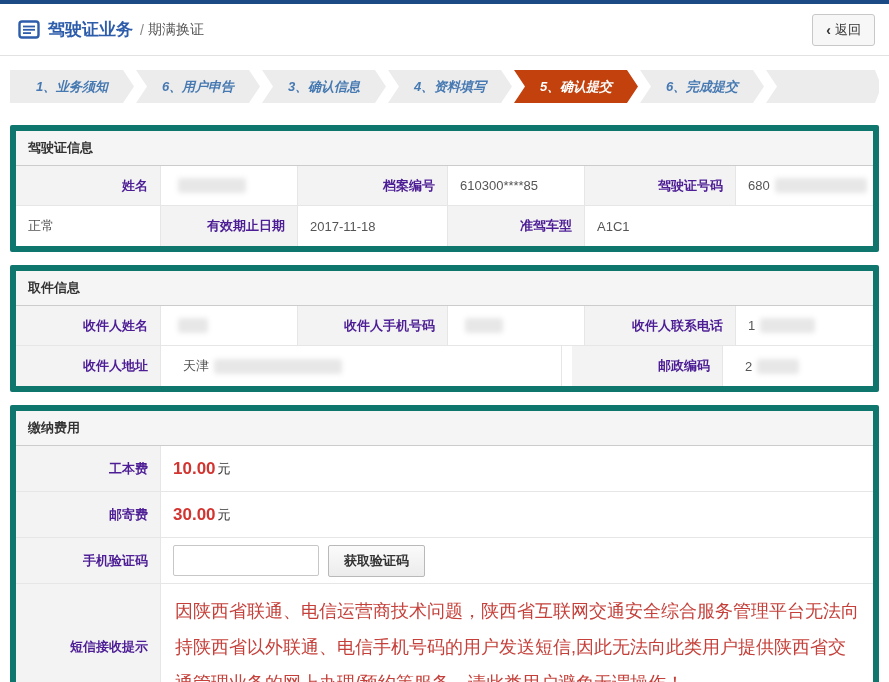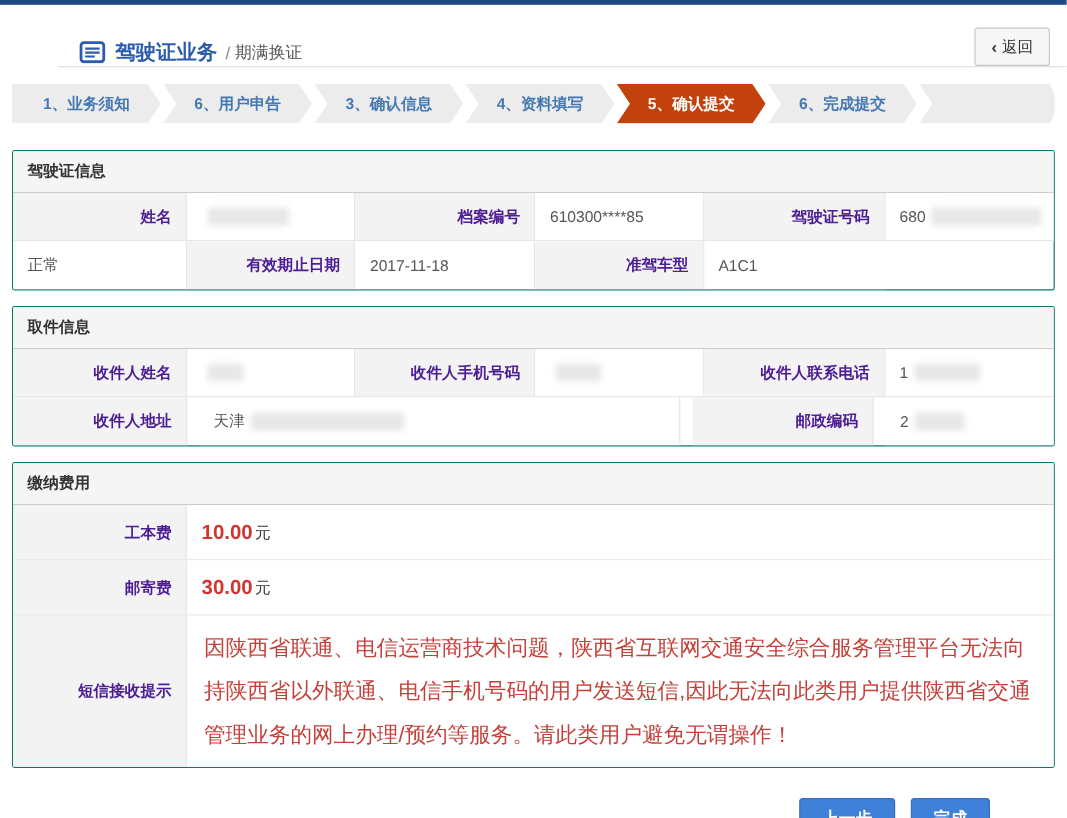--- a/index.html
+++ b/index.html
@@ -8,23 +8,22 @@
     width: 889px; height: 682px; overflow: hidden;
     background: #ffffff;
     font-family: "Liberation Sans", "DejaVu Sans", sans-serif;
     color: #333;
   }
   .topbar { height: 4px; background: #1b4a85; }
 
   
   .header {
     height: 52px; padding: 0 14px 0 18px;
-    display: flex; align-items: flex-end; justify-content: space-between;
+    display: flex; align-items: center; justify-content: space-between;
     border-bottom: 1px solid #e2e2e2;
-    margin-left: 48px;
   }
   .header-left { display: flex; align-items: center; }
   .doc-icon { display: inline-flex; margin-right: 8px; color: #2d5cab; }
   .title-primary { color: #2d5cab; font-size: 17px; font-weight: bold; }
   .title-sep { color: #888; font-size: 14px; margin: 0 4px 0 7px; }
   .title-secondary { color: #555; font-size: 14px; }
   .back-btn {
     background: #f7f7f7; border: 1px solid #c8c8c8; border-radius: 3px;
     padding: 6px 13px; font-size: 13px; color: #333; cursor: pointer;
     font-family: inherit; display: inline-flex; align-items: center;
@@ -32,33 +31,34 @@
   .back-arrow { font-weight: bold; margin-right: 4px; font-size: 14px; line-height: 1; }
 
   
   .steps { display: flex; margin: 14px 10px 22px 10px; height: 33px; }
   .step {
     width: 124px; background: #ececec; color: #4679b2;
     font-size: 13px; font-weight: bold;
     display: flex; align-items: center; justify-content: center;
     clip-path: polygon(0 0, calc(100% - 11px) 0, 100% 50%, calc(100% - 11px) 100%, 0 100%, 11px 50%);
     margin-left: 2px;
+    font-style: italic;
   }
   .step.first {
     margin-left: 0;
     clip-path: polygon(0 0, calc(100% - 11px) 0, 100% 50%, calc(100% - 11px) 100%, 0 100%);
   }
   .step.active { background: #c2410c; color: #fff; }
   .step-filler {
     flex: 1; background: #ececec; margin-left: 2px;
     clip-path: polygon(0 0, calc(100% - 4px) 0, 100% 30%, 100% 70%, calc(100% - 4px) 100%, 0 100%, 11px 50%);
   }
 
   
-  .section { margin: 0 10px 13px 10px; border: 1px solid #0f766e; border-radius: 2px; background: #fff; }
+  .section { margin: 0 10px 13px 10px; border: 6px solid #0f766e; border-radius: 2px; background: #fff; }
   .section-header {
     background: #f5f5f5; border-bottom: 1px solid #cccccc;
     padding: 8px 12px; font-size: 13px; font-weight: bold; color: #333;
   }
   .row { display: grid; }
   .row3 { grid-template-columns: 145px 1fr 150px 1fr 151px 1fr; }
   .row-addr { grid-template-columns: 145px 1fr 151px 140px; gap: 10px; }
   .row:last-child > .cell { border-bottom: none; }
   .cell {
     min-height: 40px; display: flex; align-items: center;
@@ -223,20 +223,27 @@
     </div>
   </div>
   <div class="row fee-row">
     <div class="cell label">邮寄费</div>
     <div class="cell value">
       <span class="fee-amount">30.00</span>
       <span class="fee-unit">元</span>
     </div>
   </div>
   <div class="row fee-row">
+    <div class="cell label">手机验证码</div>
+    <div class="cell value">
+      <input class="sms-input" type="text" value="" style="">
+      <button class="sms-btn">获取验证码</button>
+    </div>
+  </div>
+  <div class="row fee-row">
     <div class="cell label notice-label">短信接收提示</div>
     <div class="cell value notice">因陕西省联通、电信运营商技术问题，陕西省互联网交通安全综合服务管理平台无法向持陕西省以外联通、电信手机号码的用户发送短信,因此无法向此类用户提供陕西省交通管理业务的网上办理/预约等服务。请此类用户避免无谓操作！</div>
   </div>
 </div>
 
 <div class="footer">
   <button class="btn-blue">上一步</button>
   <button class="btn-blue">完成</button>
 </div>
 

